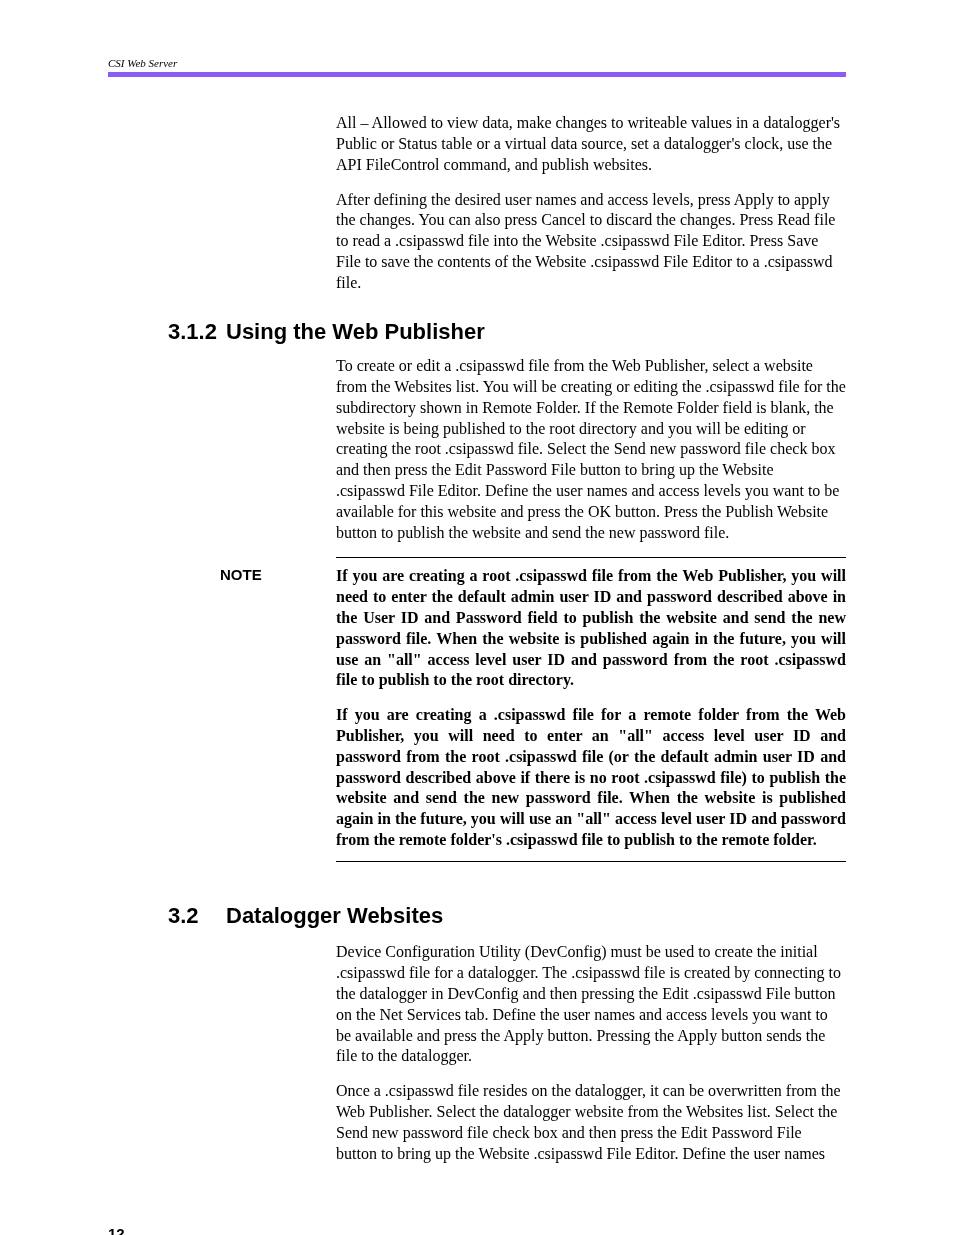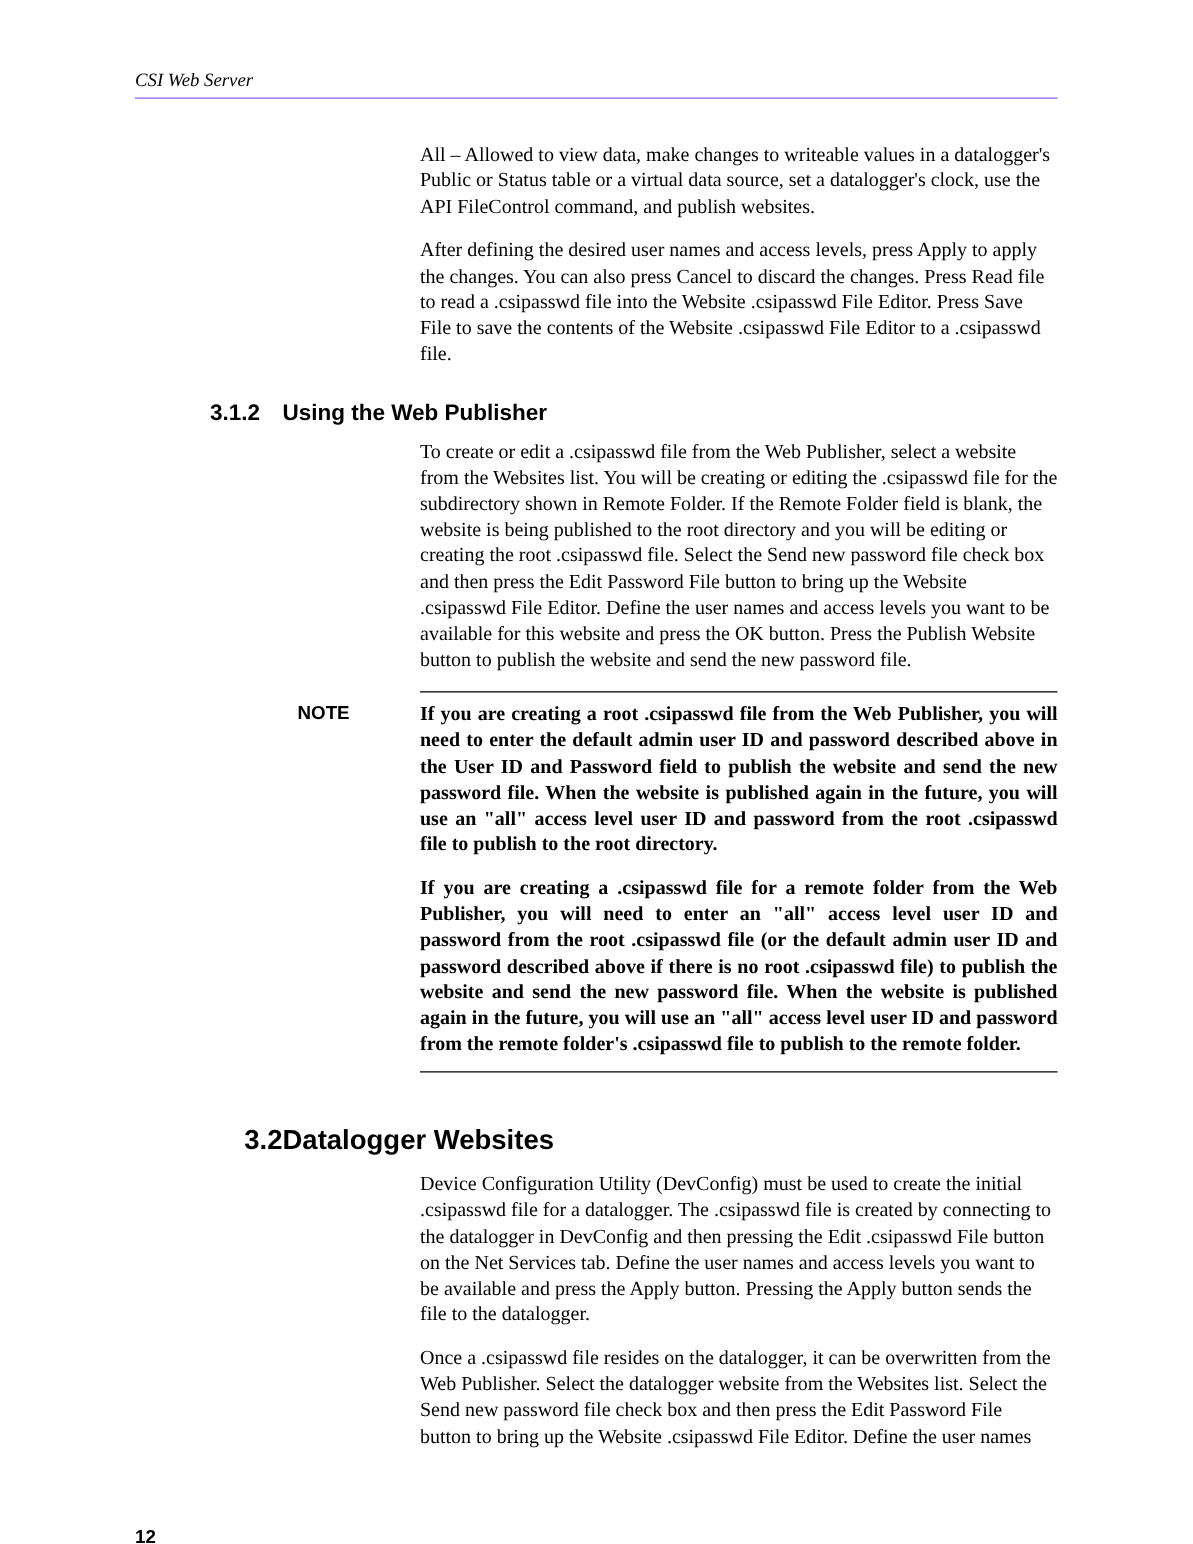--- a/index.html
+++ b/index.html
@@ -11,57 +11,56 @@
       margin: 0;
       padding: 0;
       width: 954px;
     }
     .page {
       padding: 56px 108px 56px 108px;
       box-sizing: border-box;
     }
     .running-head {
       font-style: italic;
-      font-size: 15px;
-      border-bottom: 1px solid #8b5cf6;
+      font-size: 11px;
+      border-bottom: 5px solid #8b5cf6;
       padding-bottom: 2px;
       margin-bottom: 36px;
     }
     .body-col {
       margin-left: 228px;
       margin-right: 0;
     }
     p {
       margin: 0 0 14px 0;
       text-align: left;
     }
     .h3 {
       font-family: Arial, Helvetica, sans-serif;
       font-weight: bold;
-      font-size: 18px;
+      font-size: 22px;
       margin: 24px 0 10px 60px;
     }
     .h2 {
       font-family: Arial, Helvetica, sans-serif;
       font-weight: bold;
       font-size: 22px;
       margin: 40px 0 12px 60px;
     }
     .h2 .num {
       display: inline-block;
       width: 58px;
-      text-align: right;
     }
     .h3 .num {
       display: inline-block;
       width: 58px;
     }
     .note-label-outer {
       position: absolute;
-      left: 130px;
+      left: 112px;
       top: 8px;
       font-family: Arial, Helvetica, sans-serif;
       font-weight: bold;
       font-size: 15px;
     }
     .note-outer {
       margin-left: 228px;
       border-top: 1px solid #000;
       border-bottom: 1px solid #000;
       padding: 8px 0 10px 0;

